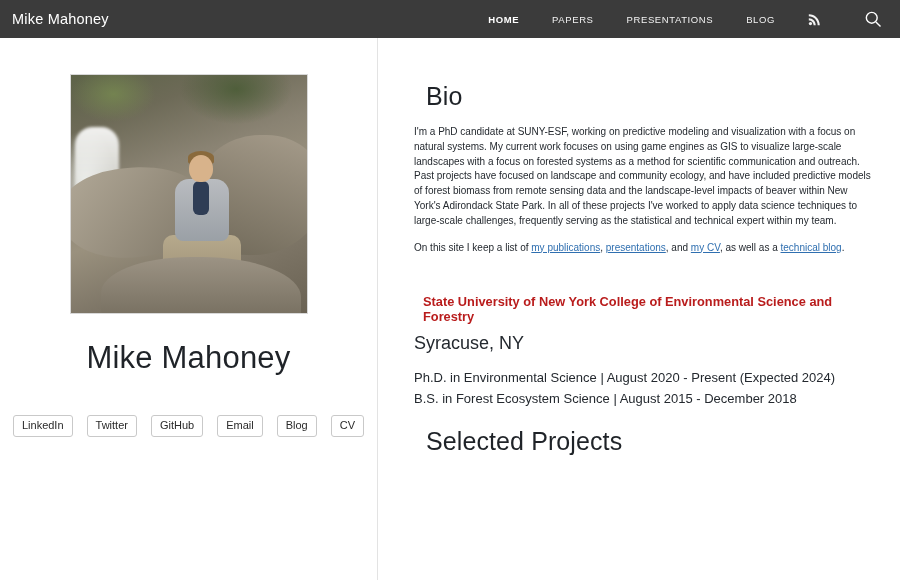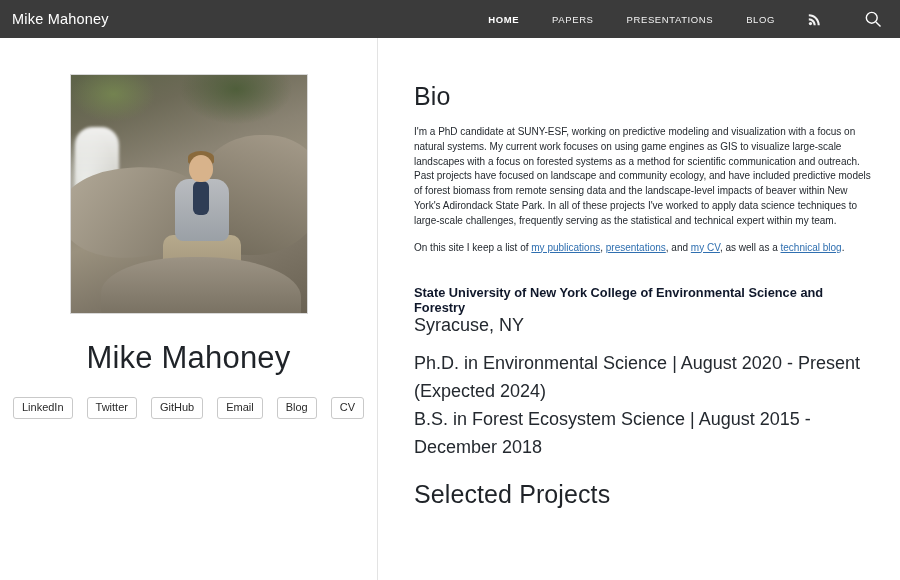--- a/index.html
+++ b/index.html
@@ -132,20 +132,21 @@
   }
 
   .profile-name {
     margin-top: 26px;
     font-size: 31px;
     font-weight: normal;
     letter-spacing: .2px;
     color: #1f2328;
   }
   .link-buttons {
+    margin-top: 18px;
     display: flex;
     gap: 14px;
     justify-content: center;
     flex-wrap: wrap;
   }
   .link-btn {
     border: 1px solid #c9c9c9;
     border-radius: 3px;
     background: #ffffff;
     color: #2a2a2a;
@@ -157,47 +158,47 @@
 
   
   .right-col {
     flex: 1 1 auto;
     padding: 44px 24px 0 36px;
     overflow: hidden;
   }
   h2.section {
     font-size: 25px;
     font-weight: normal;
-    margin: 0 0 14px 0;
+    margin: 0 0 14px 12px;
     color: #1f2328;
     letter-spacing: .1px;
   }
   h2.section.tight { margin-bottom: 12px; }
   p.body {
     font-size: 10px;
     line-height: 1.48;
     margin: 0 0 12px 0;
     color: #24292f;
   }
   a.inline {
     color: #2f6fb0;
   }
   .edu-school {
     font-size: 12.8px;
     font-weight: bold;
-    margin: 0;
-    color: #0f172a;
+    margin: 9px;
+    color: #b91c1c;
   }
   .edu-city {
     font-size: 18px;
     margin: 0 0 14px 0;
     color: #24292f;
   }
   .edu-degree {
-    font-size: 18px;
+    font-size: 13px;
     margin: 0;
     line-height: 1.55;
     color: #24292f;
   }
   .sec-gap { height: 18px; }
 </style>
 </head>
 <body>
 
 <div class="navbar">

